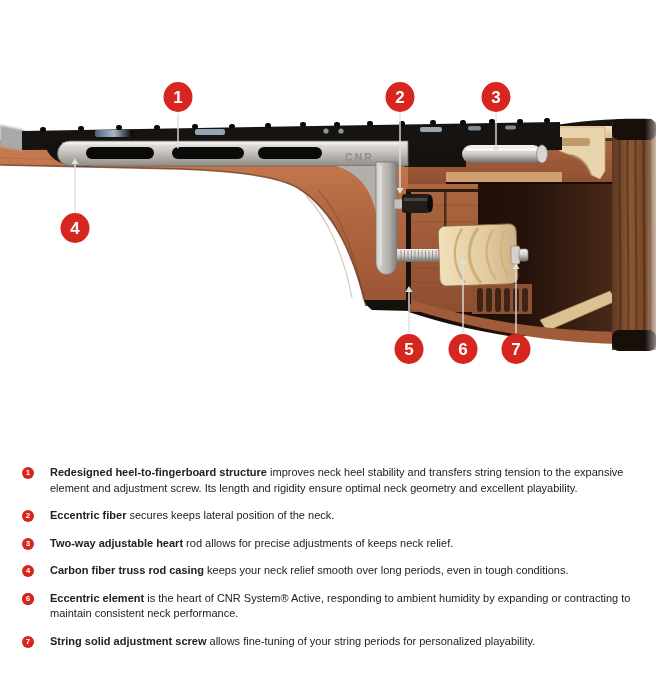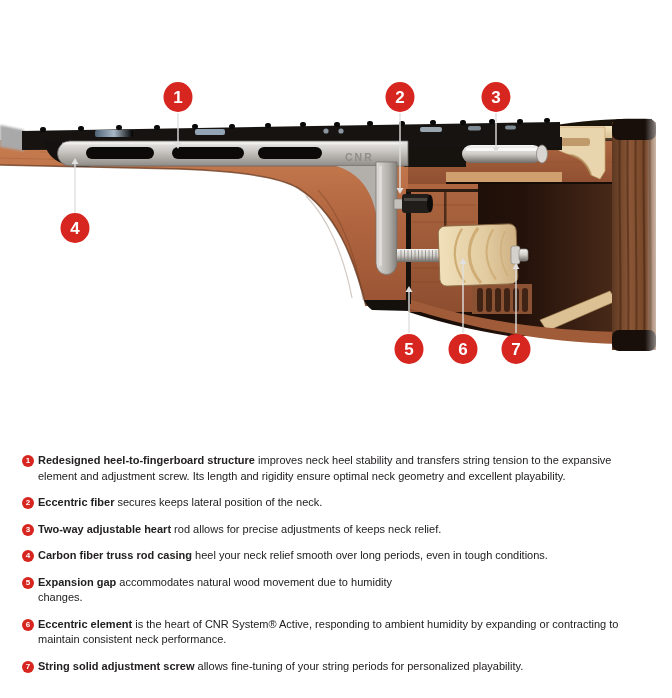--- a/index.html
+++ b/index.html
@@ -6,21 +6,21 @@
   body{width:672px;height:698px;position:relative;font-family:"Liberation Sans",sans-serif;overflow:hidden;}
   .stage{position:absolute;left:0;top:0;width:672px;height:420px;}
   .stage svg{position:absolute;left:0;top:0;}
   .callout{position:absolute;width:29px;height:30px;border-radius:50%;
     display:flex;align-items:center;justify-content:center;
     color:#fff;font-weight:bold;font-size:17px;line-height:1;
     transform:translate(-50%,-50%);}
   .legend{position:absolute;left:22px;top:453px;width:636px;color:#232020;}
   .legend-item{position:relative;padding-left:16px;margin-bottom:11px;
     font-size:11px;line-height:15.5px;}
-  .legend-item p{margin:0;max-width:615px;}
+  .legend-item p{margin:12px;max-width:615px;}
   .legend-item.narrow p{max-width:380px;}
   .legend-item b{font-weight:bold;}
   .bullet{position:absolute;left:0;top:2px;width:12px;height:12px;border-radius:50%;
     color:#fff;font-size:8px;font-weight:bold;
     display:flex;align-items:center;justify-content:center;}
 </style>
 </head>
 <body>
 
 <div class="stage">
@@ -286,27 +286,26 @@
   <div class="legend-item">
     <span class="bullet" style="background: rgb(215, 37, 31);">
         <span>3</span>
       </span>
     <p><b>Two-way adjustable heart</b><span> rod allows for precise adjustments of keeps neck relief.</span></p>
   </div>
   <div class="legend-item">
     <span class="bullet" style="background: rgb(215, 37, 31);">
         <span>4</span>
       </span>
-    <p><b>Carbon fiber truss rod casing</b><span> heel your neck relief smooth over long periods, even in tough conditions.</span></p>
+    <p><b>Carbon fiber truss rod casing</b><span> keeps your neck relief smooth over long periods, even in tough conditions.</span></p>
   </div>
   <div class="legend-item narrow">
     <span class="bullet" style="background: rgb(215, 37, 31);">
         <span>5</span>
       </span>
-    <p><b>Expansion gap</b><span> accommodates natural wood movement due to humidity changes.</span></p>
   </div>
   <div class="legend-item">
     <span class="bullet" style="background: rgb(215, 37, 31);">
         <span>6</span>
       </span>
     <p><b>Eccentric element</b><span> is the heart of CNR System® Active, responding to ambient humidity by expanding or contracting to maintain consistent neck performance.</span></p>
   </div>
   <div class="legend-item">
     <span class="bullet" style="background: rgb(215, 37, 31);">
         <span>7</span>

